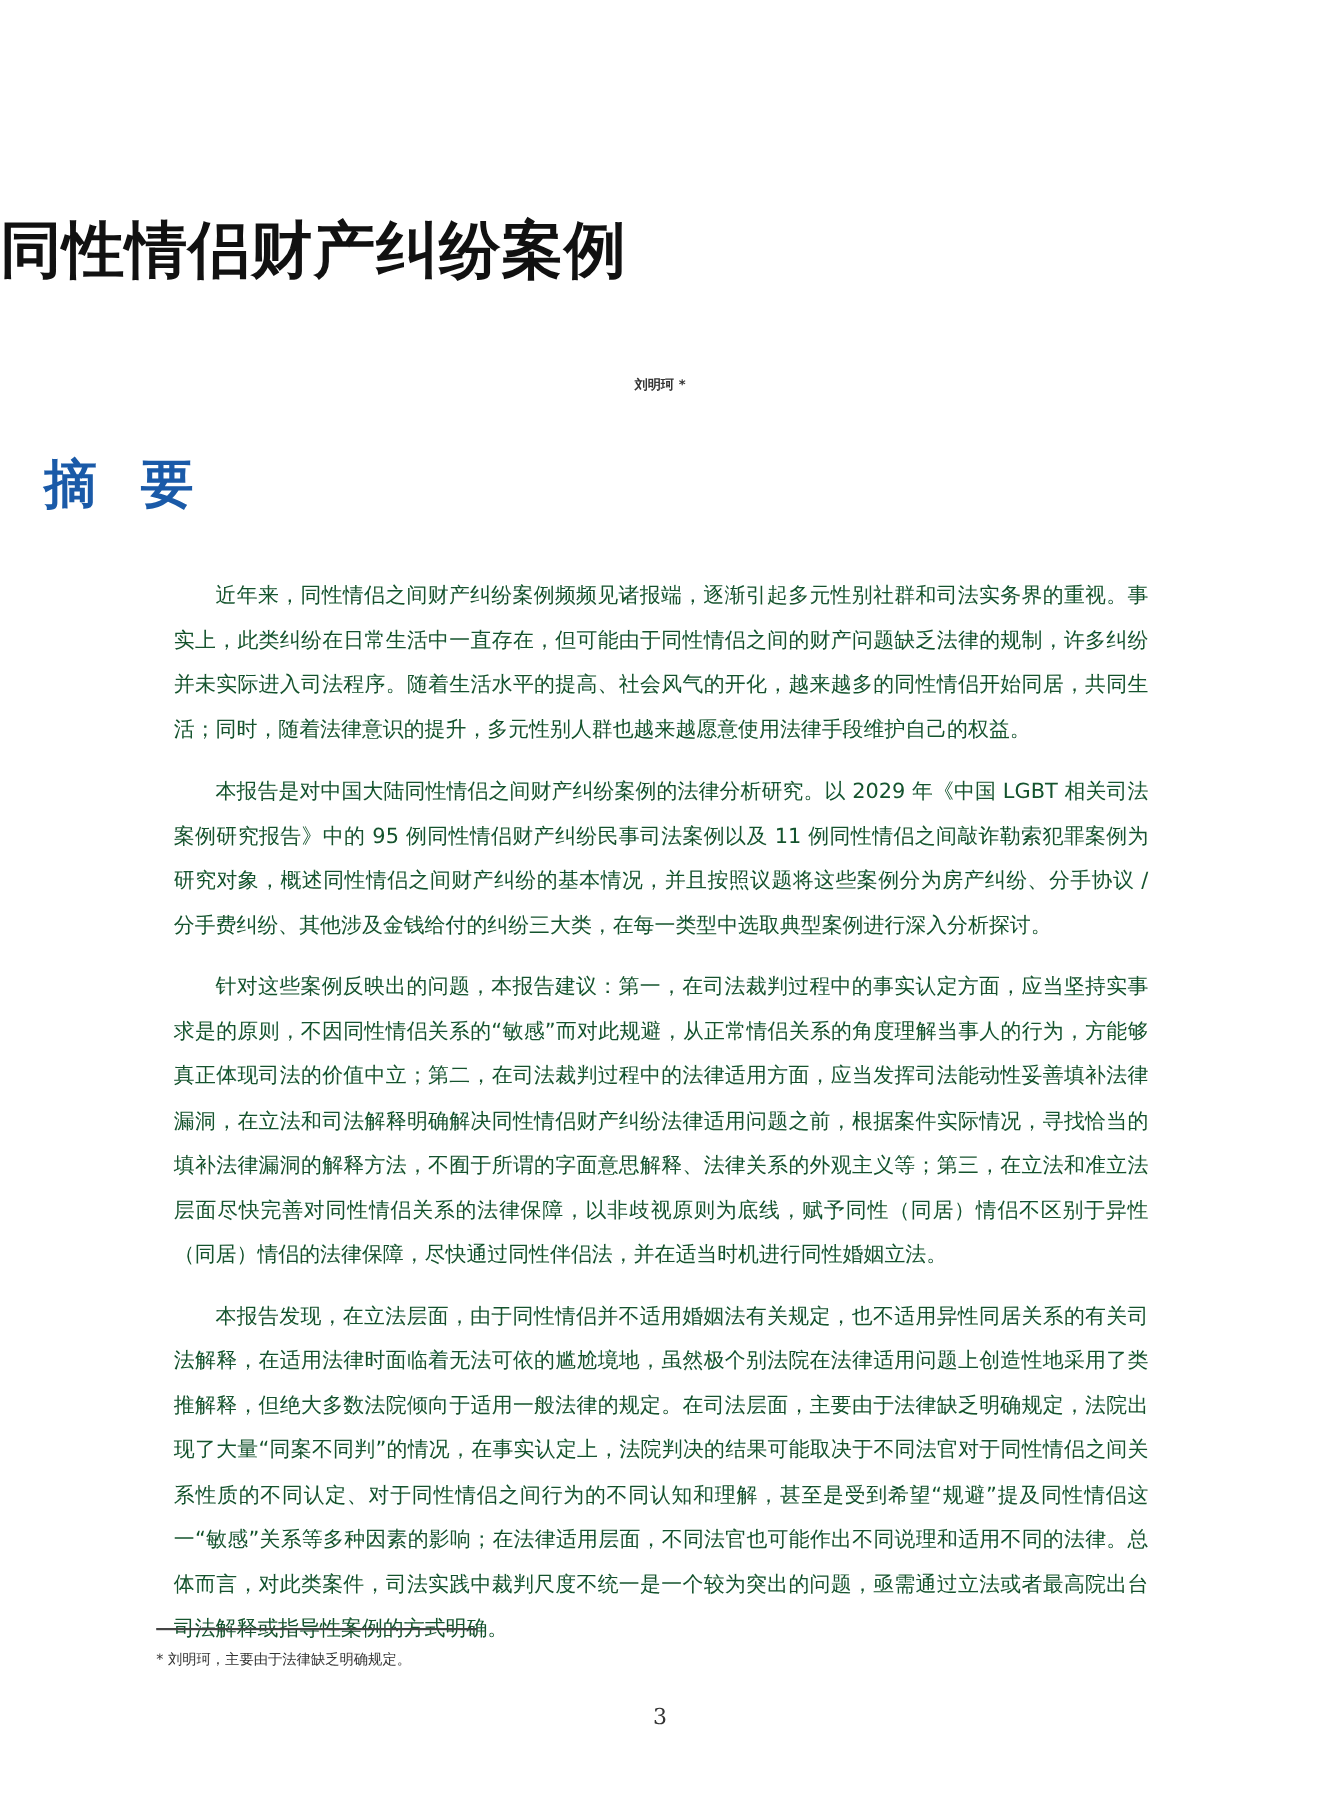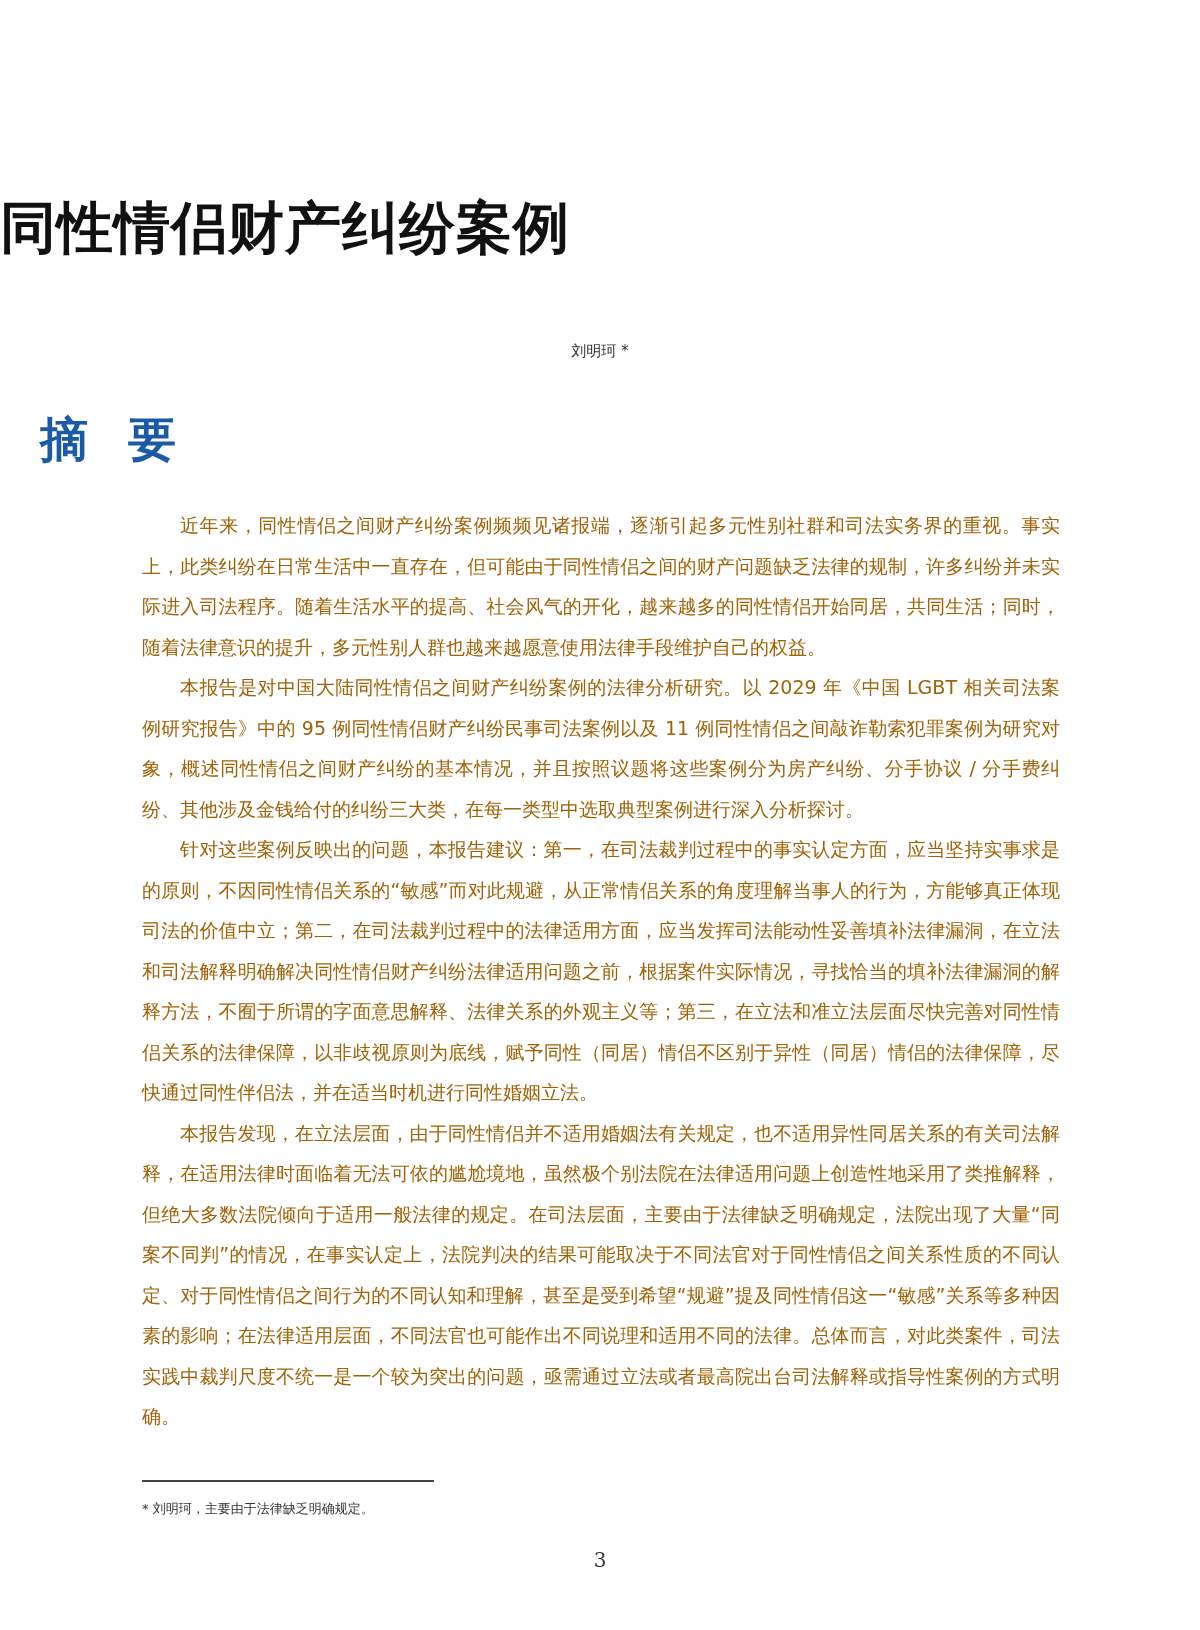--- a/index.html
+++ b/index.html
@@ -5,27 +5,27 @@
     html, body { margin: 0; padding: 0; background: #ffffff; }
     body { width: 1200px; height: 1630px; position: relative; overflow: hidden;
            font-family: "DejaVu Sans", "Liberation Sans", sans-serif; color: #222; }
     .page { position: absolute; left: 0; top: 0; width: 1200px; height: 1630px; }
     .title { position: absolute; left: 0; width: 1200px; 
              font-weight: bold; color: #111; font-size: 56px; line-height: 64px;
              letter-spacing: 1px; }
     .title.l1 { top: 196px; }
     .title.l2 { top: 260px; }
     .author { position: absolute; top: 342px; left: 0; width: 1200px; text-align: center;
-              font-size: 15px; color: #333; }
+              font-size: 12px; color: #333; font-weight: bold; }
     .abstract-heading { position: absolute; top: 408px; left: 0; width: 1200px; 
                         font-size: 48px; font-weight: bold; color: #1a5aa8; letter-spacing: 40px;
                         padding-left: 40px; box-sizing: border-box; }
     .body { position: absolute; left: 142px; top: 505px; width: 918px; }
-    .para { font-size: 19px; line-height: 40.5px; text-indent: 2em; margin: 0;
-            text-align: justify; color: #a16207; }
+    .para { font-size: 19px; line-height: 40.5px; text-indent: 2em; margin: 16px;
+            text-align: justify; color: #14532d; }
     .fn-rule { position: absolute; left: 142px; top: 1480px; width: 292px; height: 0;
                border-top: 2px solid #444; }
     .footnote { position: absolute; left: 142px; top: 1500px; font-size: 13px; color: #333; }
     .page-number { position: absolute; top: 1548px; left: 0; width: 1200px; text-align: center;
                    font-size: 20px; color: #333; font-family: "DejaVu Serif", serif; }
   </style>
 </head>
 <body>
 
 <div class="page">

